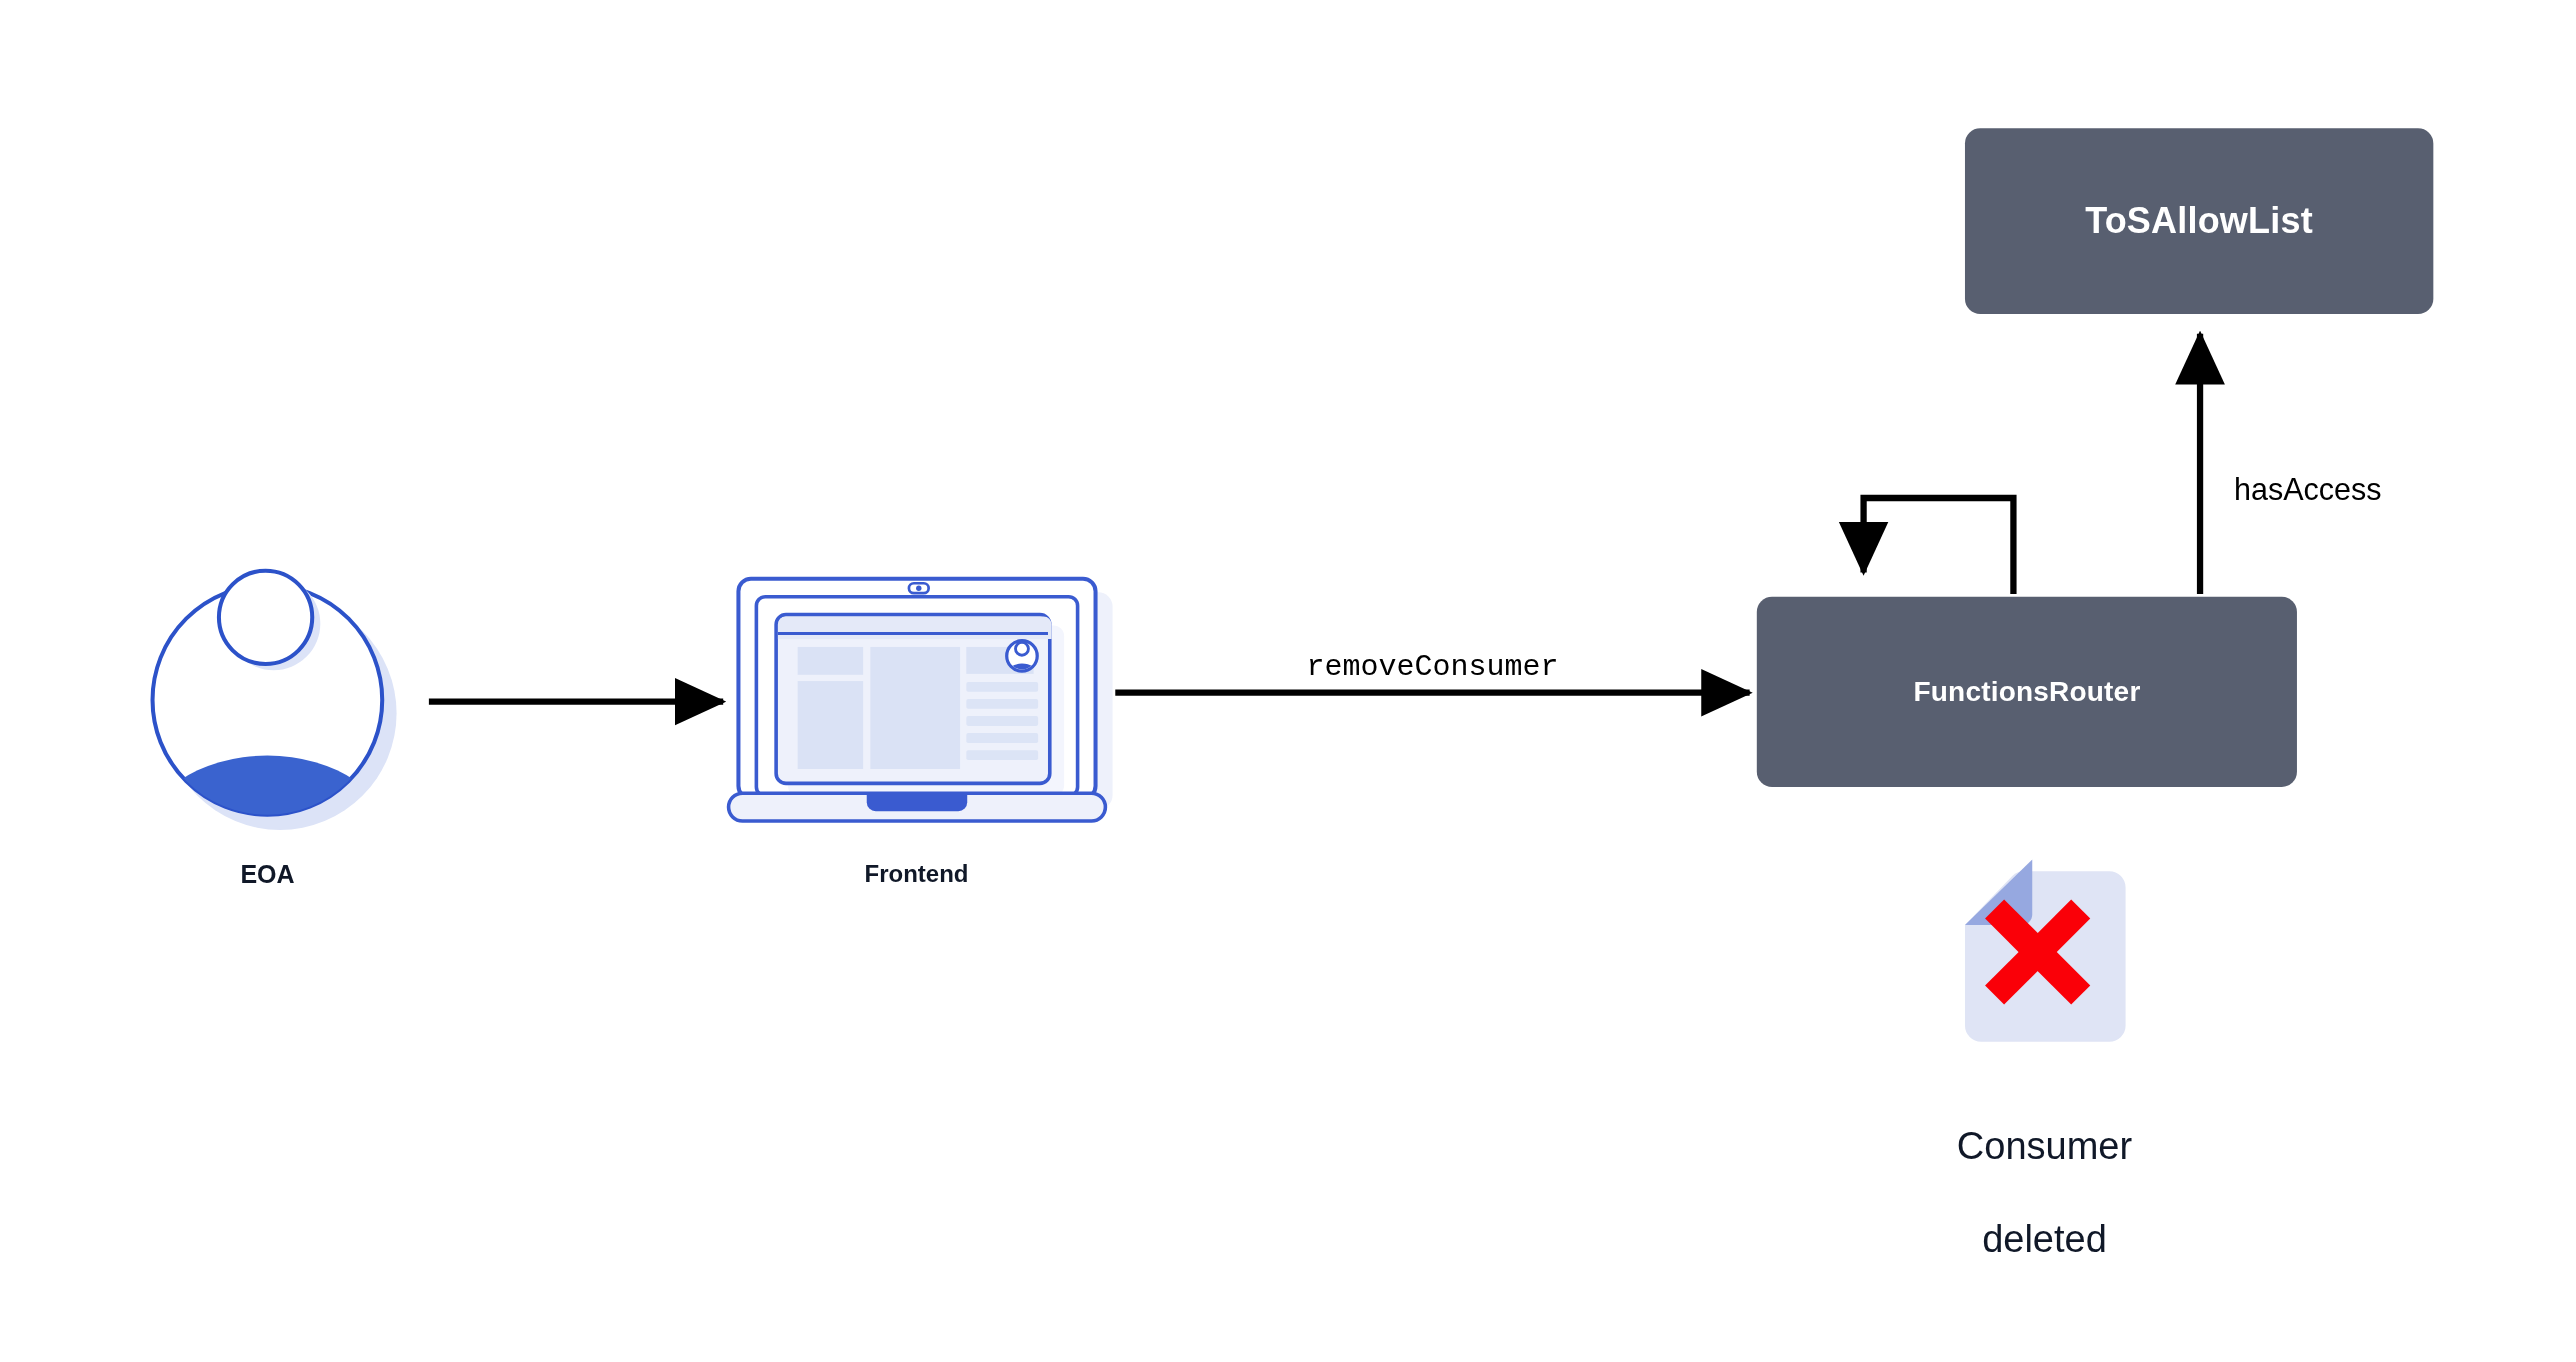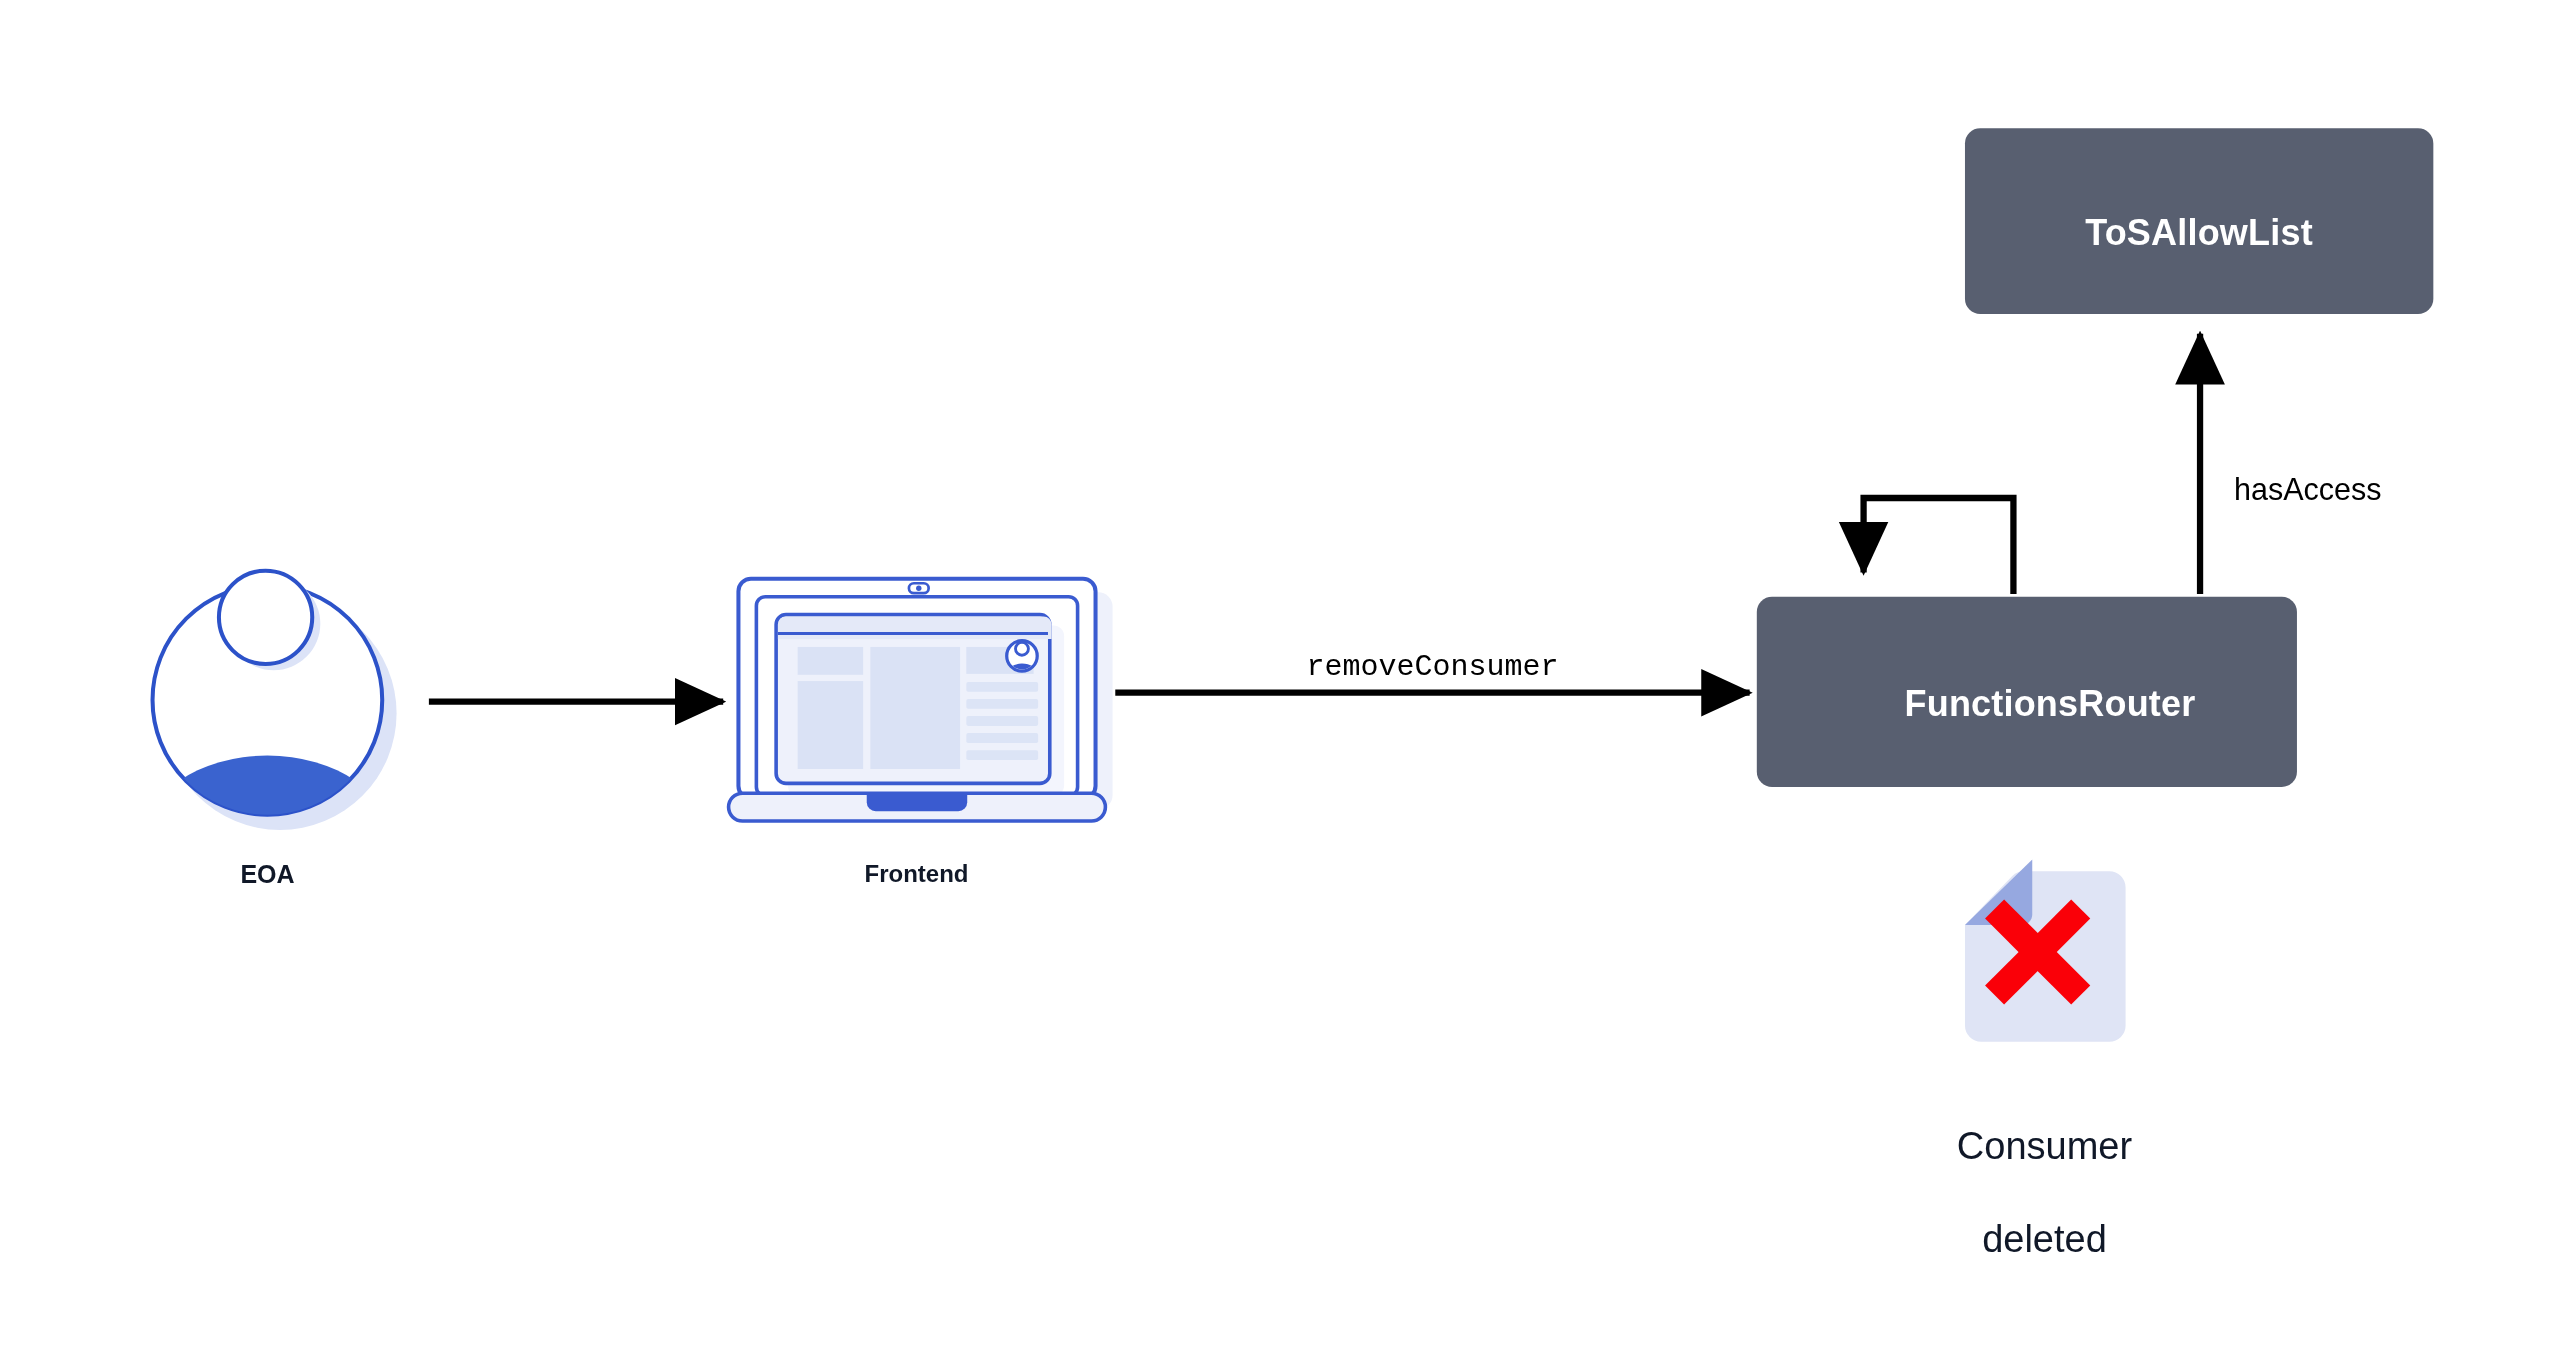--- a/index.html
+++ b/index.html
@@ -26,21 +26,20 @@
     height: 1363px;
   }
   .node-box-label {
     position: absolute;
     display: flex;
     align-items: center;
     justify-content: center;
     color: #ffffff;
     font-weight: bold;
     letter-spacing: 0.2px;
-    margin-top: 12px;
   }
   .edge-label {
     position: absolute;
     color: #000000;
     text-align: center;
     white-space: pre;
     line-height: 1.18;
   }
   .edge-label.mono {
     font-family: "Liberation Mono", "DejaVu Sans Mono", monospace;
@@ -174,21 +173,21 @@
       </g>
     </g>
   </svg>
 
   <div class="icon-caption caption-bold" style="left:133px; top:859px; width:269px; font-size:25px;">EOA</div>
 
   <div class="icon-caption caption-bold" style="left:782px; top:859px; width:269px; font-size:24px;">Frontend</div>
 
   <div class="node-box-label" style="left:1965px; top:128px; width:468px; height:186px; font-size:36px;">ToSAllowList</div>
 
-  <div class="node-box-label" style="left:1757px; top:597px; width:540px; height:190px; font-size:36px;padding-left:23px;">FunctionsRouter</div>
+  <div class="node-box-label" style="left:1757px; top:597px; width:540px; height:190px; font-size:28px;">FunctionsRouter</div>
 
   <div class="icon-caption" style="left:1910px; top:1077px; width:269px; font-size:38px;">
     <div>Consumer</div>
     <div>deleted</div>
   </div>
 
   <div class="edge-label mono" style="left:1253px; top:622px; width:359px; font-size:30px;margin-top:28px;">removeConsumer</div>
 
 
   <div class="edge-label sans" style="left:2234px; top:472px; width:269px; font-size:30.5px; text-align:left;">hasAccess</div>

